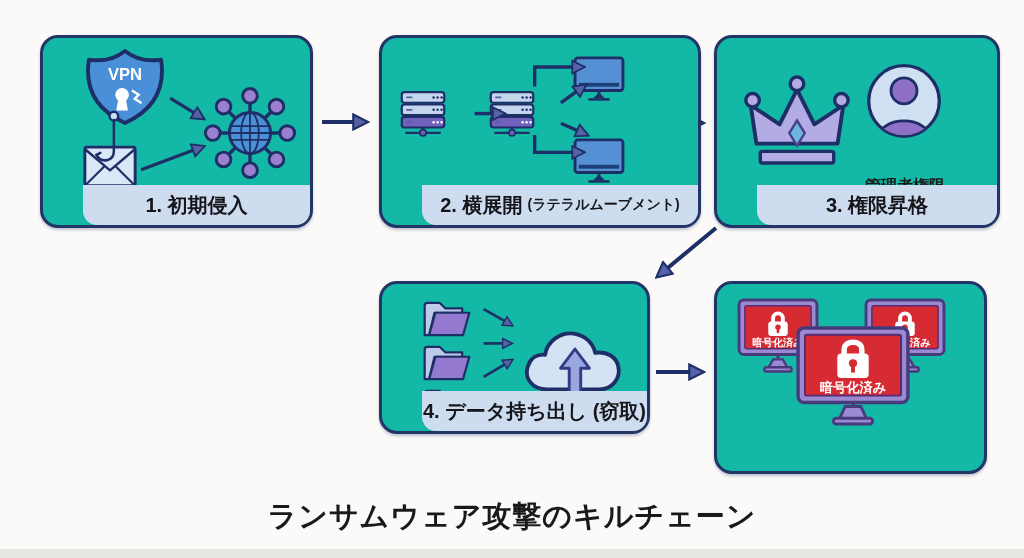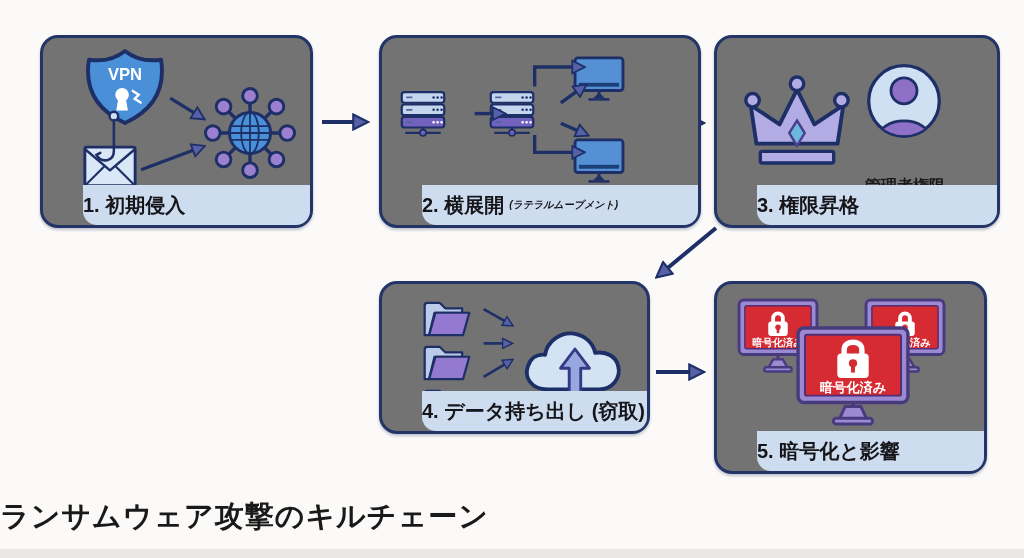--- a/index.html
+++ b/index.html
@@ -5,48 +5,48 @@
   html,body{margin:0;padding:0;}
   body{
     width:1024px;height:558px;overflow:hidden;
     font-family:"Liberation Sans",sans-serif;
     background:#fbfaf8;
   }
   .canvas{position:relative;width:1024px;height:558px;background:#fbfaf8;}
   .bottom-strip{position:absolute;left:0;right:0;bottom:0;height:9px;background:#e9e7e4;}
   .step-box{
     position:absolute;
-    background:#737373;
+    background:#14b8a6;
     border:3px solid #233467;
     border-radius:18px;
     box-shadow:0 2px 3px rgba(35,52,103,.28);
     box-sizing:border-box;
   }
   #box1{left:40px;top:35px;width:273px;height:193px;}
   #box2{left:379px;top:35px;width:322px;height:193px;}
   #box3{left:714px;top:35px;width:286px;height:193px;}
   #box4{left:379px;top:281px;width:271px;height:153px;}
   #box5{left:714px;top:281px;width:273px;height:193px;}
   .label-band{
     position:absolute;left:0;right:0;bottom:0;height:40px;
     background:#cddcee;border-radius:0 0 14px 14px;
-    display:flex;align-items:center;
+    display:flex;align-items:center;justify-content:center;
     font-size:20px;font-weight:700;color:#15151a;white-space:nowrap;margin-left:40px;
   }
-  .label-band .sub{font-size:10px;font-weight:700;margin-left:5px;font-style:italic;}
+  .label-band .sub{font-size:14px;font-weight:700;margin-left:5px;}
   .abs{position:absolute;}
   .icon-caption{
     position:absolute;font-size:16px;font-weight:600;color:#1a1a1a;
     text-align:center;white-space:nowrap;
   }
   .flow-overlay{position:absolute;left:0;top:0;width:1024px;height:558px;pointer-events:none;}
   .inbox-arrows{position:absolute;left:0;top:0;width:100%;height:100%;pointer-events:none;}
   .main-title{
     position:absolute;left:0;right:0;top:497px;
-    font-size:29px;font-weight:800;letter-spacing:1px;color:#191919;
+    text-align:center;font-size:29px;font-weight:800;letter-spacing:1px;color:#191919;
   }
   svg text{font-family:"Liberation Sans",sans-serif;}
 </style>
 </head>
 <body>
 
 <div class="canvas">
 
   <svg class="flow-overlay">
     <defs>
@@ -279,20 +279,17 @@
       <rect x="2" y="2" width="112" height="76" rx="6" fill="#9b8ad2" stroke="#473b7d" stroke-width="3.5"></rect>
       <rect x="9" y="9" width="98" height="62" rx="2" fill="#d62b33" stroke="#542d74" stroke-width="2"></rect>
       <g>
         <path d="M49 31 V24 C49 14 67 14 67 24 V31" fill="none" stroke="#ffffff" stroke-width="5.5"></path>
         <rect x="42" y="28" width="32" height="25" rx="4" fill="#ffffff"></rect>
         <circle cx="58" cy="38" r="4.2" fill="#d62b33"></circle>
           <rect x="56" y="39.5" width="4" height="8" fill="#d62b33"></rect>
       </g>
       <text x="58" y="67" text-anchor="middle" font-size="13.5" font-weight="bold" fill="#ffffff">暗号化済み</text>
     </svg>
-    <div class="label-band" style="z-index:3">
-      <span>5. 暗号化と影響</span>
-    </div>
   </div>
 
   <div class="main-title">ランサムウェア攻撃のキルチェーン</div>
   <div class="bottom-strip"></div>
 </div>
 
 </body></html>

